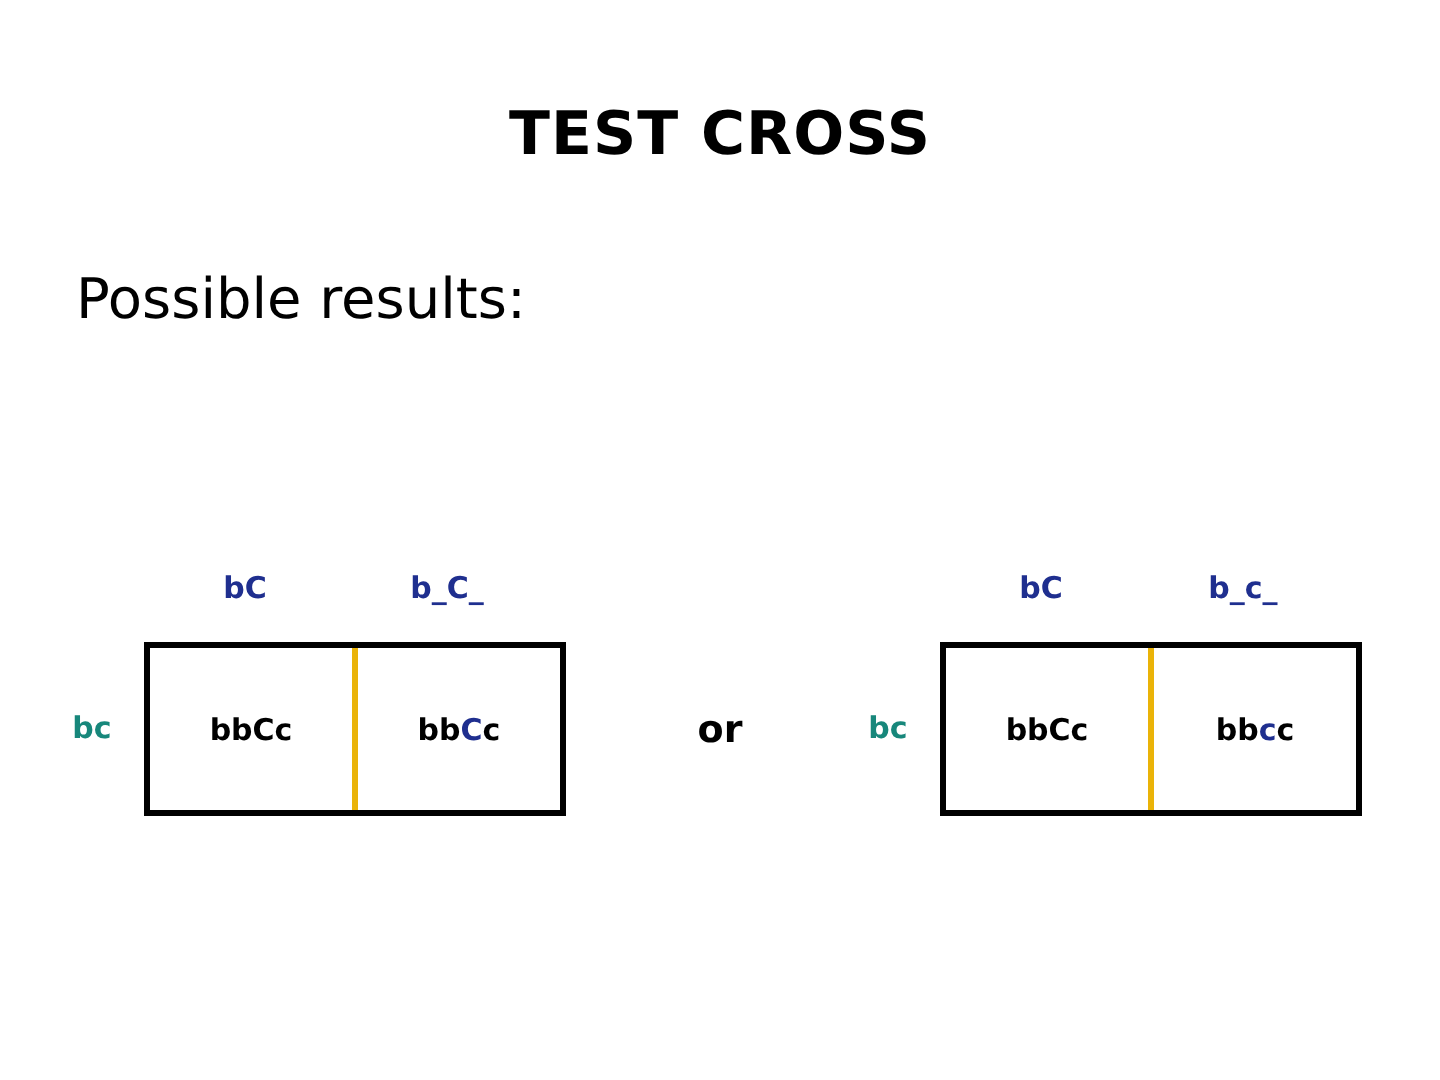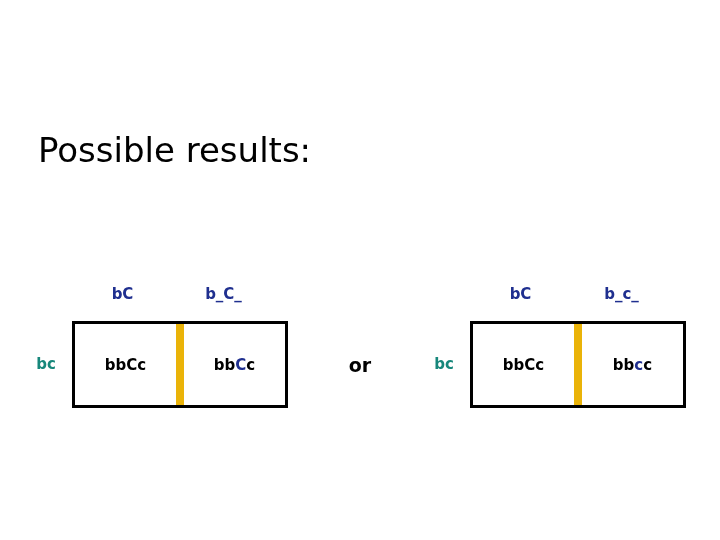--- a/index.html
+++ b/index.html
@@ -35,21 +35,21 @@
     letter-spacing: 0.5px;
     line-height: 36px;
     white-space: pre;
   }
 
   
   .subtitle {
     position: absolute;
     left: 38px;
     top: 133px;
-    font-size: 34px;
+    font-size: 28px;
     font-weight: normal;
     color: #000000;
     line-height: 34px;
     white-space: pre;
   }
 
   
   .cross-block {
     position: absolute;
     top: 284px;
@@ -103,21 +103,21 @@
     display: flex;
     align-items: center;
     justify-content: center;
     font-size: 15px;
     font-weight: bold;
     color: #000000;
     background: #ffffff;
     white-space: pre;
   }
   .punnett-cell + .punnett-cell {
-    border-left: 8px solid #eab308;
+    border-left: 3px solid #eab308;
   }
 
   .allele-navy { color: #1f2f8f; }
   .allele-dark { color: #000000; }
 
   
   .or-text {
     position: absolute;
     left: 330px;
     top: 355px;
@@ -128,20 +128,21 @@
     color: #000000;
     line-height: 20px;
     white-space: pre;
   }
 </style>
 </head>
 <body>
 
 <div id="slide">
 
+  <div class="title">TEST CROSS</div>
 
   <div class="subtitle">Possible results:</div>
 
   <div class="cross-block cross-left">
     <div class="col-headers">
       <div class="col-header">bC</div>
       <div class="col-header">b_C_</div>
     </div>
     <div class="square-row">
       <div class="row-label">bc</div>

